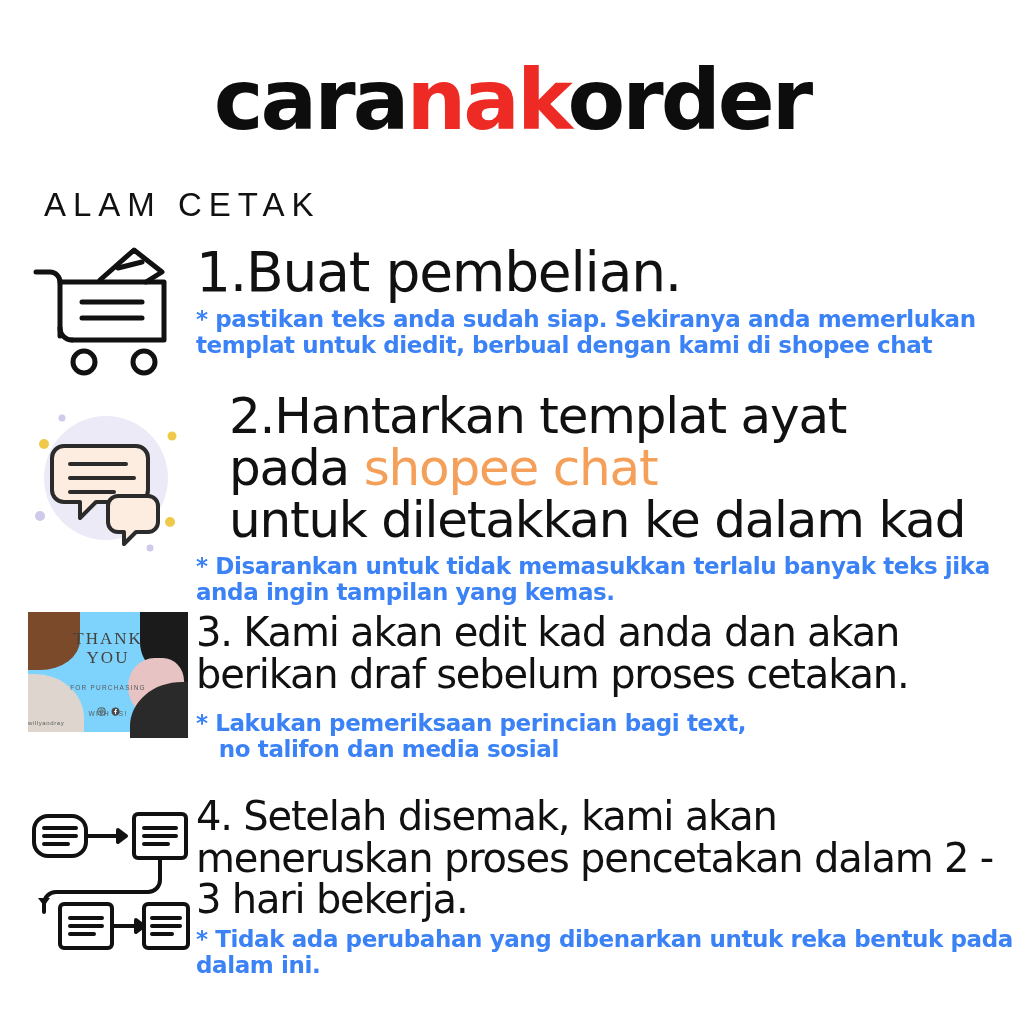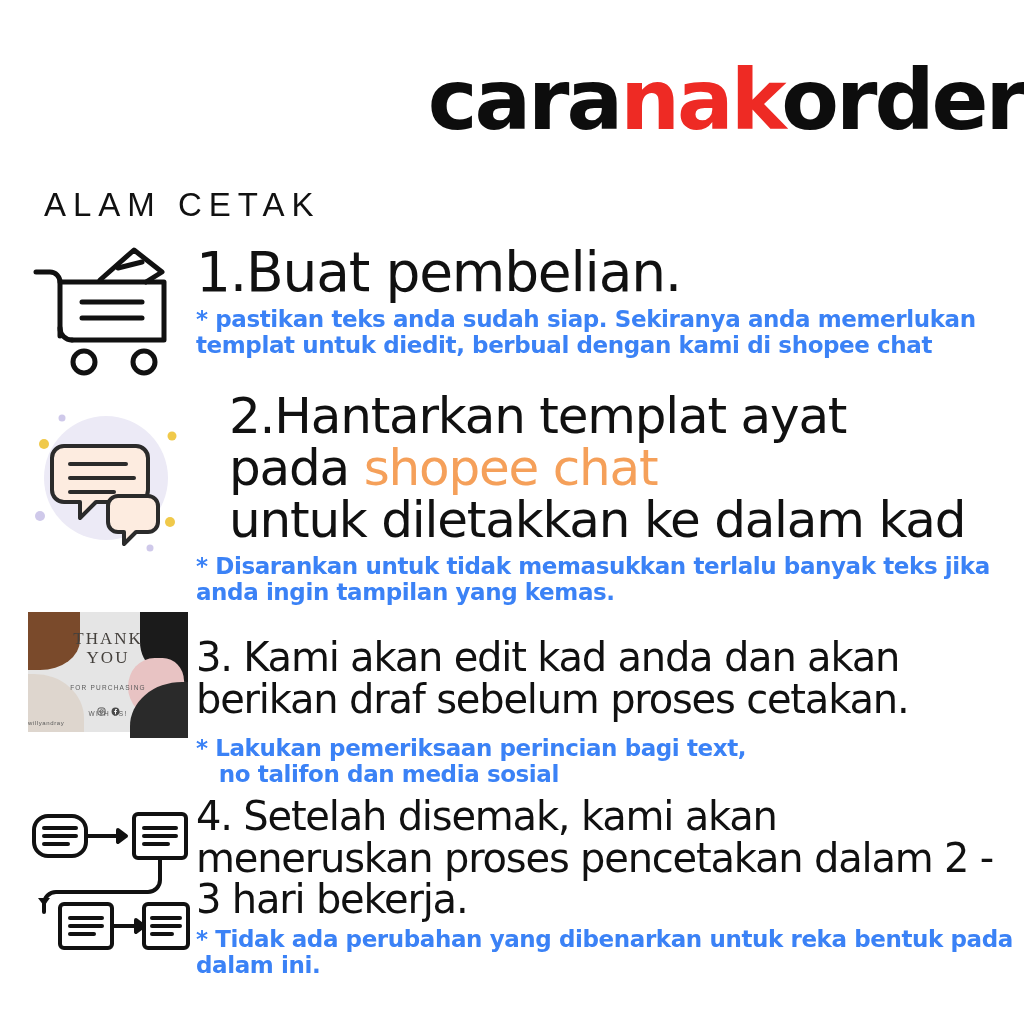--- a/index.html
+++ b/index.html
@@ -16,21 +16,21 @@
     height: 1024px;
     background: #ffffff;
   }
 
   
   .title {
     position: absolute;
     top: 58px;
     left: 0;
     width: 1024px;
-    text-align: right;
+    text-align: center;
     font-family: "DejaVu Sans", sans-serif;
     font-weight: 700;
     font-size: 84px;
     letter-spacing: -3px;
     line-height: 1;
     white-space: nowrap;
   }
   .title .blk { color: #0d0d0d; }
   .title .red { color: #ee2a24; }
 
@@ -79,41 +79,41 @@
   #cart { top: 246px; left: 30px; width: 150px; height: 140px; }
 
   
   #step2 { top: 390px; left: 196px; width: 812px; }
   #step2 .step-head { font-size: 50px; margin-left: 33px; }
   #step2 .step-note { margin-top: 8px; }
 
   #chat { top: 400px; left: 22px; width: 165px; height: 160px; }
 
   
-  #step3 { top: 637px; left: 196px; width: 812px; }
+  #step3 { top: 612px; left: 196px; width: 812px; }
   #step3 .step-head { font-size: 40px; }
   #step3 .step-note { margin-top: 16px; }
 
   #thankyou {
     top: 612px; left: 28px; width: 160px; height: 160px;
     overflow: hidden; background: #ffffff;
   }
 
   
   #step4 { top: 796px; left: 196px; width: 820px; }
   #step4 .step-head { font-size: 40px; }
   #step4 .step-note { margin-top: 6px; }
 
   #flow { top: 800px; left: 30px; width: 160px; height: 160px; }
 
   
   .ty-card {
     position: relative;
     width: 160px; height: 120px;
-    background: #e5e5e5;
+    background: #7dd3fc;
   }
   .ty-blob-a {
     position: absolute; left: 0; top: 0; width: 52px; height: 58px;
     background: #7a4a2b; border-bottom-right-radius: 40px 30px;
   }
   .ty-blob-b {
     position: absolute; right: 0; top: 0; width: 48px; height: 70px;
     background: #1b1b1b; border-bottom-left-radius: 46px 40px;
   }
   .ty-blob-c {

